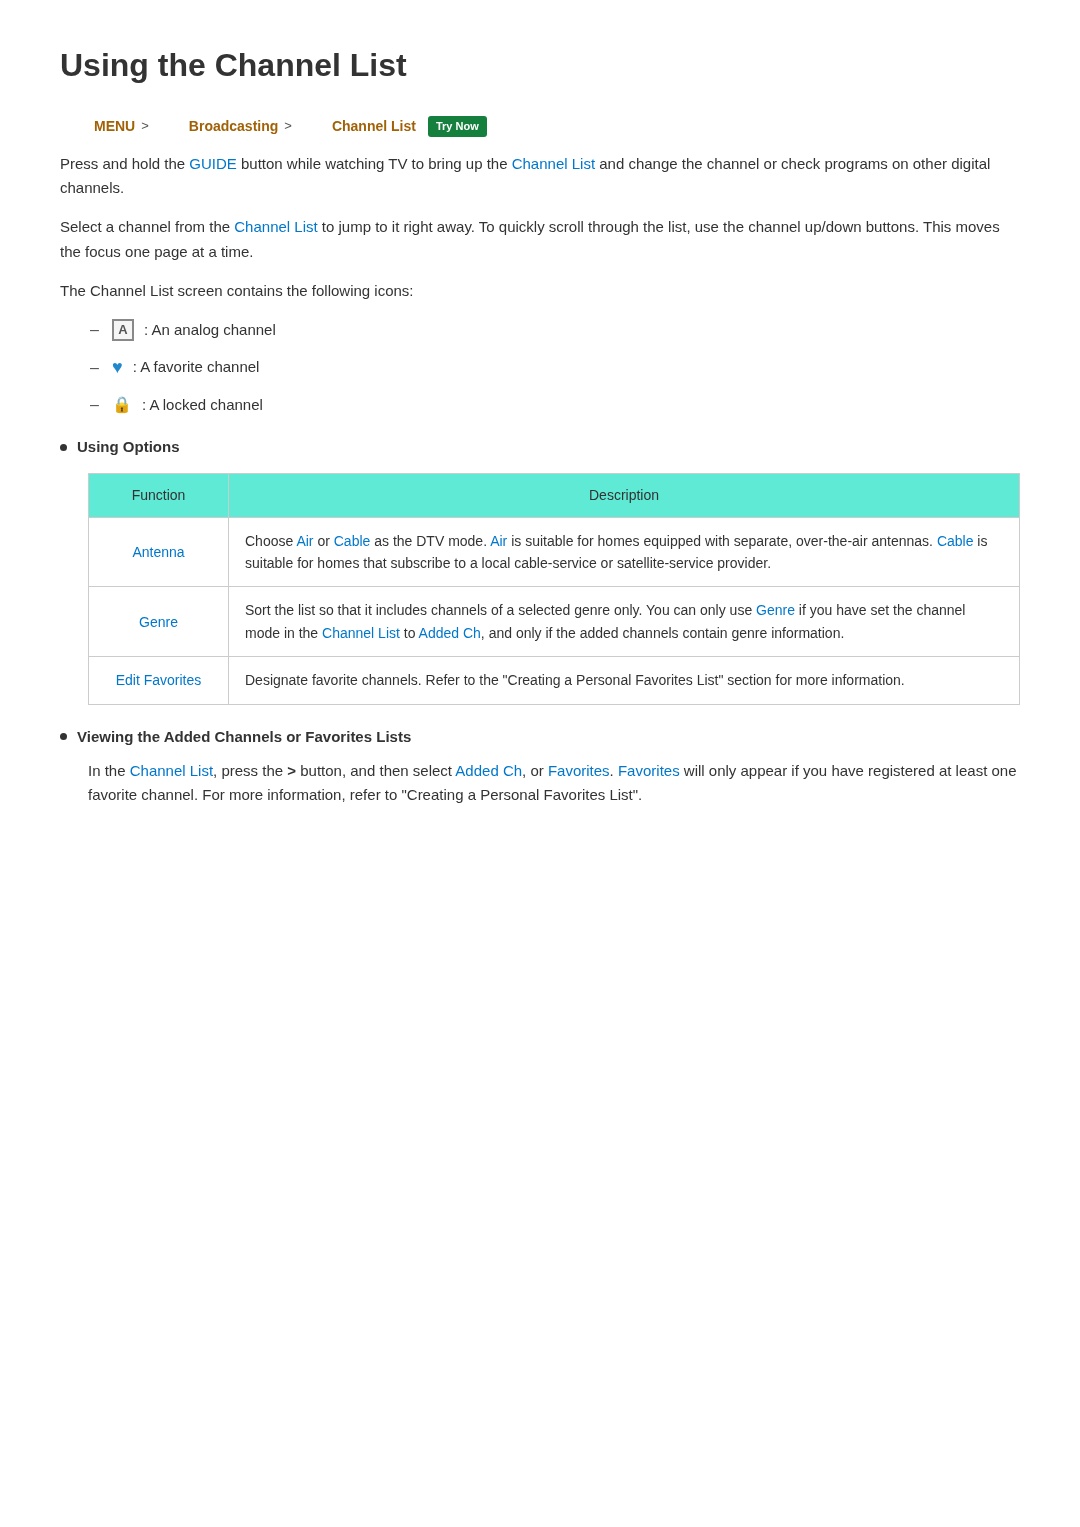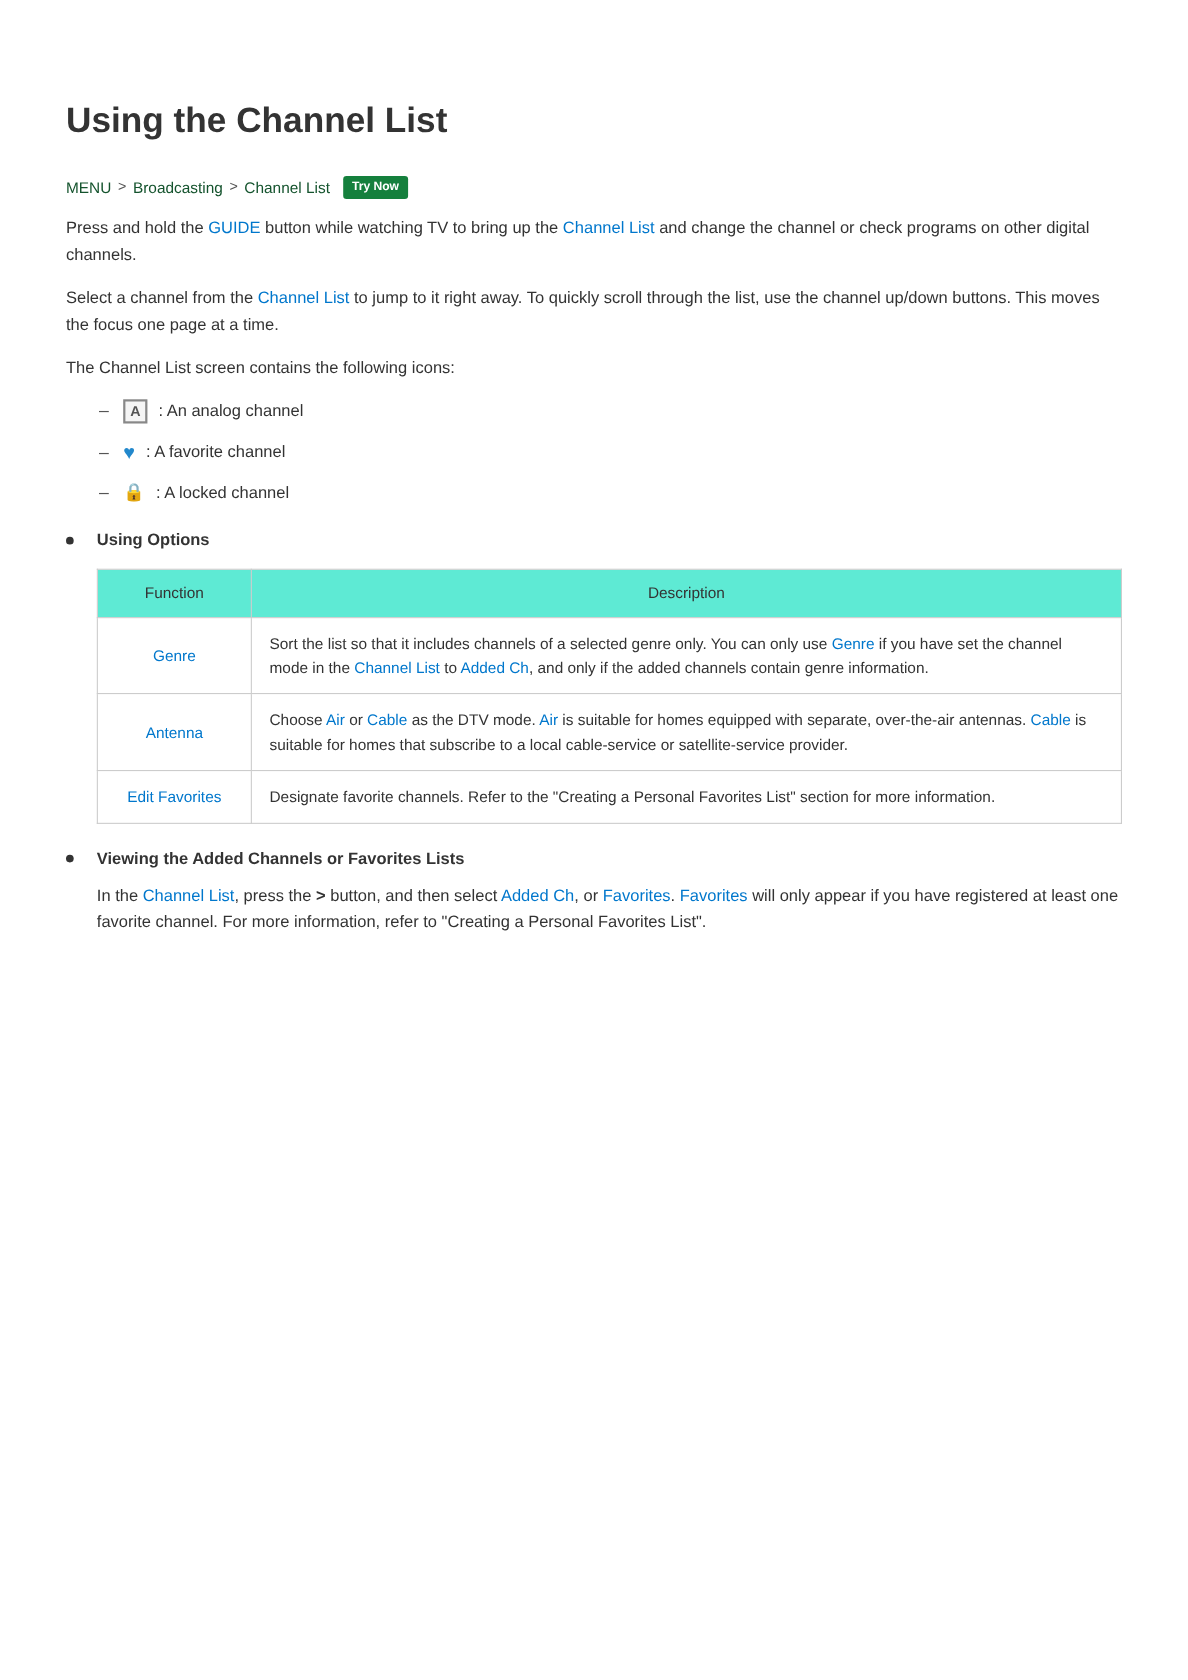--- a/index.html
+++ b/index.html
@@ -12,35 +12,35 @@
       padding: 40px 60px;
       line-height: 1.6;
       max-width: 1080px;
     }
 
     .page-title {
       font-size: 32px;
       font-weight: bold;
       color: #333;
       margin-bottom: 24px;
-      margin-top: 44px;
     }
 
     .breadcrumb {
       display: flex;
       align-items: center;
       gap: 6px;
       margin-bottom: 14px;
       font-size: 14px;
     }
 
     .breadcrumb-link {
-      color: #14532d;
+      color: #a16207;
       text-decoration: none;
-      font-weight: 400;
+      font-weight: 700;
+      margin-left: 34px;
     }
 
     .breadcrumb-sep {
       color: #555;
       font-size: 13px;
     }
 
     .try-now-badge {
       background-color: #15803d;
       color: #fff;
@@ -103,21 +103,21 @@
       color: #888;
     }
 
     .bullet-section {
       margin: 18px 0 8px 0;
     }
 
     .bullet-header {
       display: flex;
       align-items: center;
-      gap: 21px;
+      gap: 10px;
       font-weight: bold;
       font-size: 15px;
       margin-bottom: 10px;
     }
 
     .bullet-dot {
       width: 7px;
       height: 7px;
       background: #333;
       border-radius: 50%;
@@ -224,33 +224,33 @@
   <thead>
     <tr>
       <th>Function</th>
       <th>Description</th>
     </tr>
   </thead>
   <tbody>
 
     <tr>
       <td>
+        <a class="link">Antenna</a>
+      </td>
+      <td>
+        Choose <a class="link">Air</a> or <a class="link">Cable</a> as the DTV mode. <a class="link">Air</a> is suitable for homes equipped with separate, over-the-air antennas. <a class="link">Cable</a> is suitable for homes that subscribe to a local cable-service or satellite-service provider.
+      </td>
+    </tr>
+
+    <tr>
+      <td>
         <a class="link">Genre</a>
       </td>
       <td>
         Sort the list so that it includes channels of a selected genre only. You can only use <a class="link">Genre</a> if you have set the channel mode in the <a class="link">Channel List</a> to <a class="link">Added Ch</a>, and only if the added channels contain genre information.
-      </td>
-    </tr>
-
-    <tr>
-      <td>
-        <a class="link">Antenna</a>
-      </td>
-      <td>
-        Choose <a class="link">Air</a> or <a class="link">Cable</a> as the DTV mode. <a class="link">Air</a> is suitable for homes equipped with separate, over-the-air antennas. <a class="link">Cable</a> is suitable for homes that subscribe to a local cable-service or satellite-service provider.
       </td>
     </tr>
 
     <tr>
       <td>
         <a class="link">Edit Favorites</a>
       </td>
       <td>
         Designate favorite channels. Refer to the "Creating a Personal Favorites List" section for more information.
       </td>

